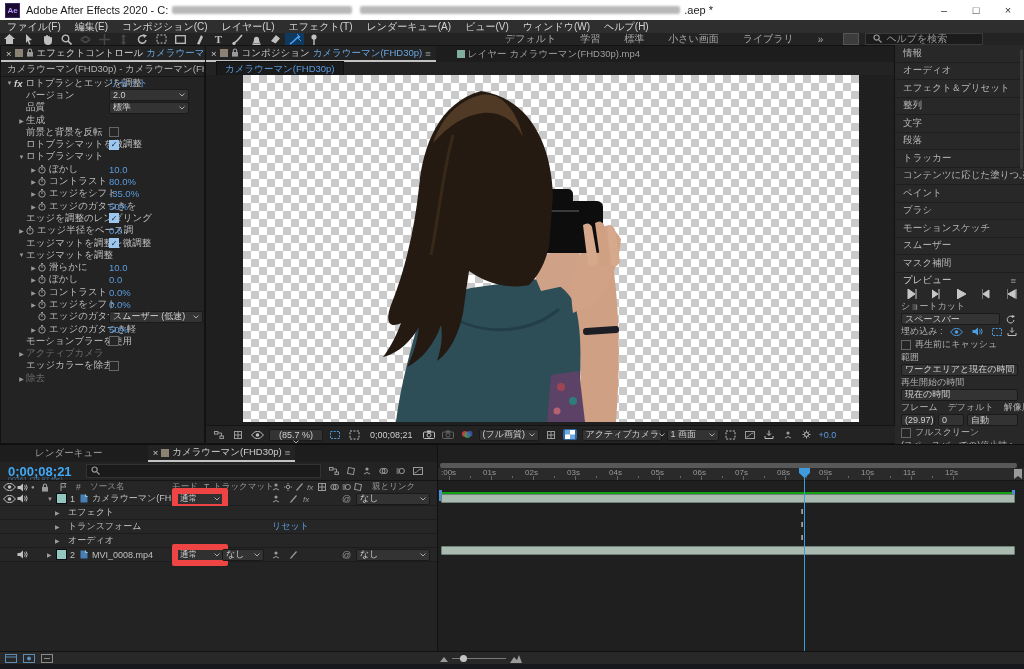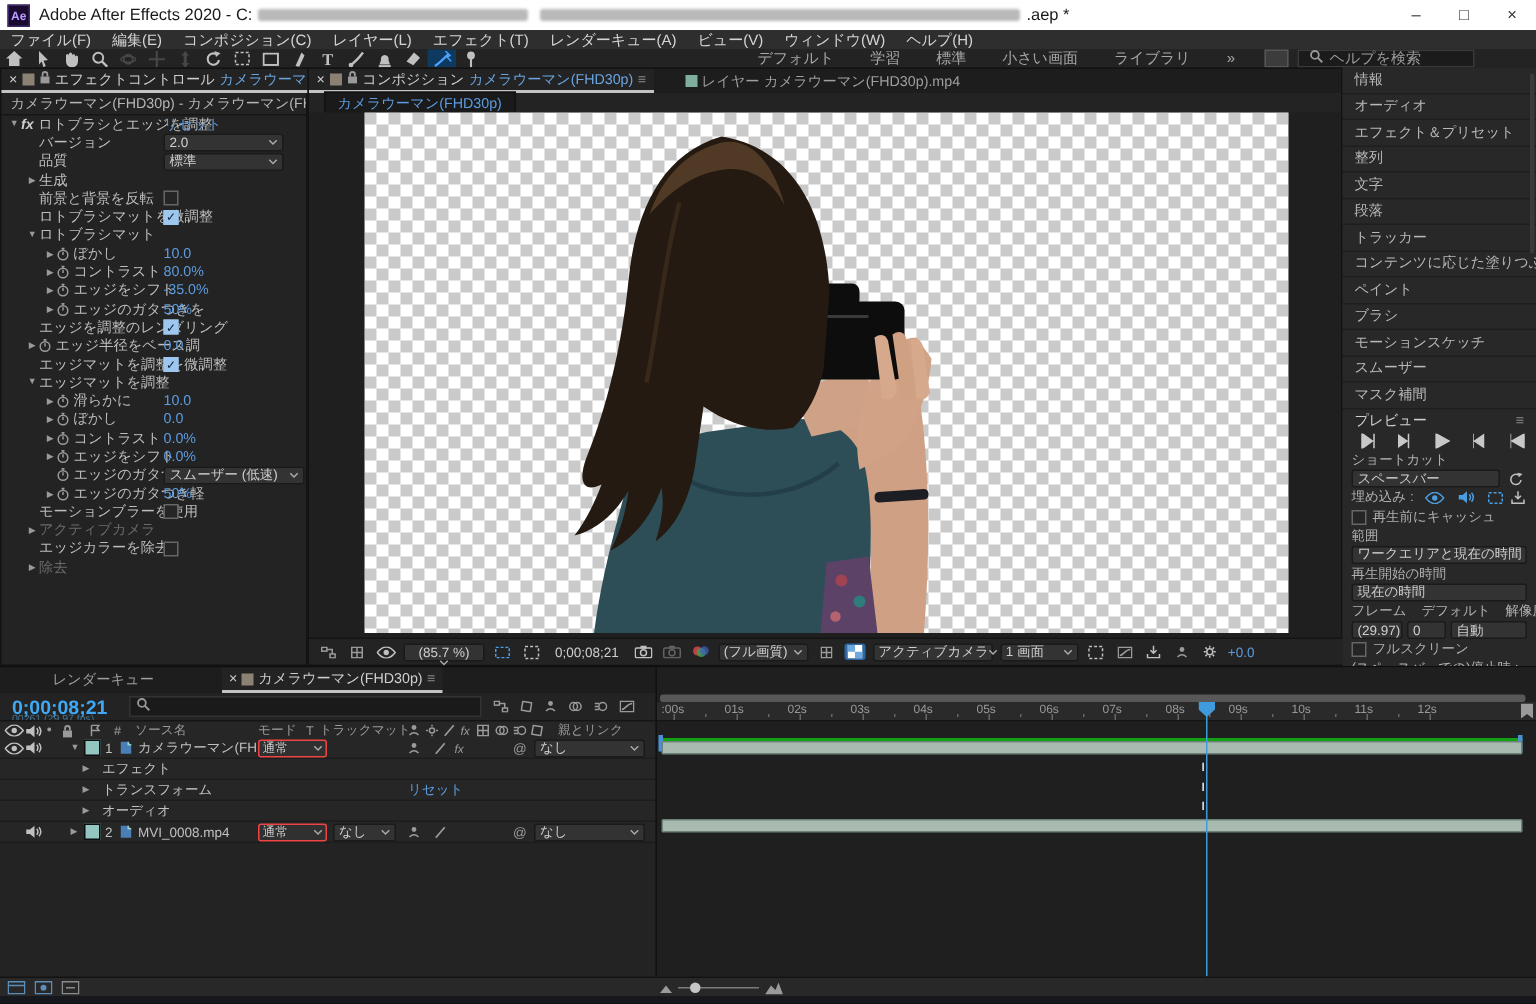--- a/index.html
+++ b/index.html
@@ -85,21 +85,21 @@
   #tl-time{color:#3fa9f5;font-weight:bold;font-size:13px;margin-left:8px;letter-spacing:0;}
   #tl-frame{position:absolute;left:8px;top:14px;font-size:7px;color:#49708f;}
   #tl-search{display:flex;align-items:center;background:#1a1a1a;border:1px solid #333;height:12px;width:225px;margin-left:14px;padding:0 4px;}
   #tl-icons{display:flex;gap:8px;margin-left:8px;}
   #tl-cols{position:absolute;left:0;top:35px;width:437px;height:12px;background:#262626;border-top:1px solid #151515;
            border-bottom:1px solid #151515;font-size:8.5px;color:#9a9a9a;}
   .colx{position:absolute;top:0;height:12px;display:flex;align-items:center;}
   #tl-rows{position:absolute;left:0;top:47px;width:437px;}
   .tl-row{position:relative;height:13px;background:#262626;border-bottom:1px solid #1c1c1c;font-size:9px;color:#c0c0c0;}
   .tl-row .cell{position:absolute;top:0;height:13px;display:flex;align-items:center;}
-  .mini-dd{display:flex;align-items:center;justify-content:space-between;background:#303030;border:1px solid #ef4444;
+  .mini-dd{display:flex;align-items:center;justify-content:space-between;background:#303030;border:6px solid #ef4444;
            border-radius:2px;height:10px;padding:0 2px;font-size:8.5px;color:#c5c5c5;}
   .lay-swatch{width:9px;height:9px;background:#93c6c0;border:1px solid #0d0d0d;}
   
   #graph{position:absolute;left:437px;top:0;width:587px;height:206px;background:#1f1f1f;border-left:1px solid #111;}
   #workarea{position:absolute;left:2px;top:18px;width:577px;height:5px;background:#585858;border-radius:2px;}
   #ruler{position:absolute;left:0;top:23px;width:587px;height:12px;background:#2a2a2a;border-bottom:1px solid #151515;font-size:8px;color:#999;}
   .tick{position:absolute;top:0;}
   .tickline{position:absolute;top:8px;width:1px;height:4px;background:#666;}
   #renderbar{position:absolute;left:3px;top:47px;width:574px;height:2px;background:#12a112;}
   .lay-bar{position:absolute;left:3px;width:574px;height:9px;background:#a9bab1;border:1px solid #6f8279;border-radius:1px;box-sizing:border-box;}

